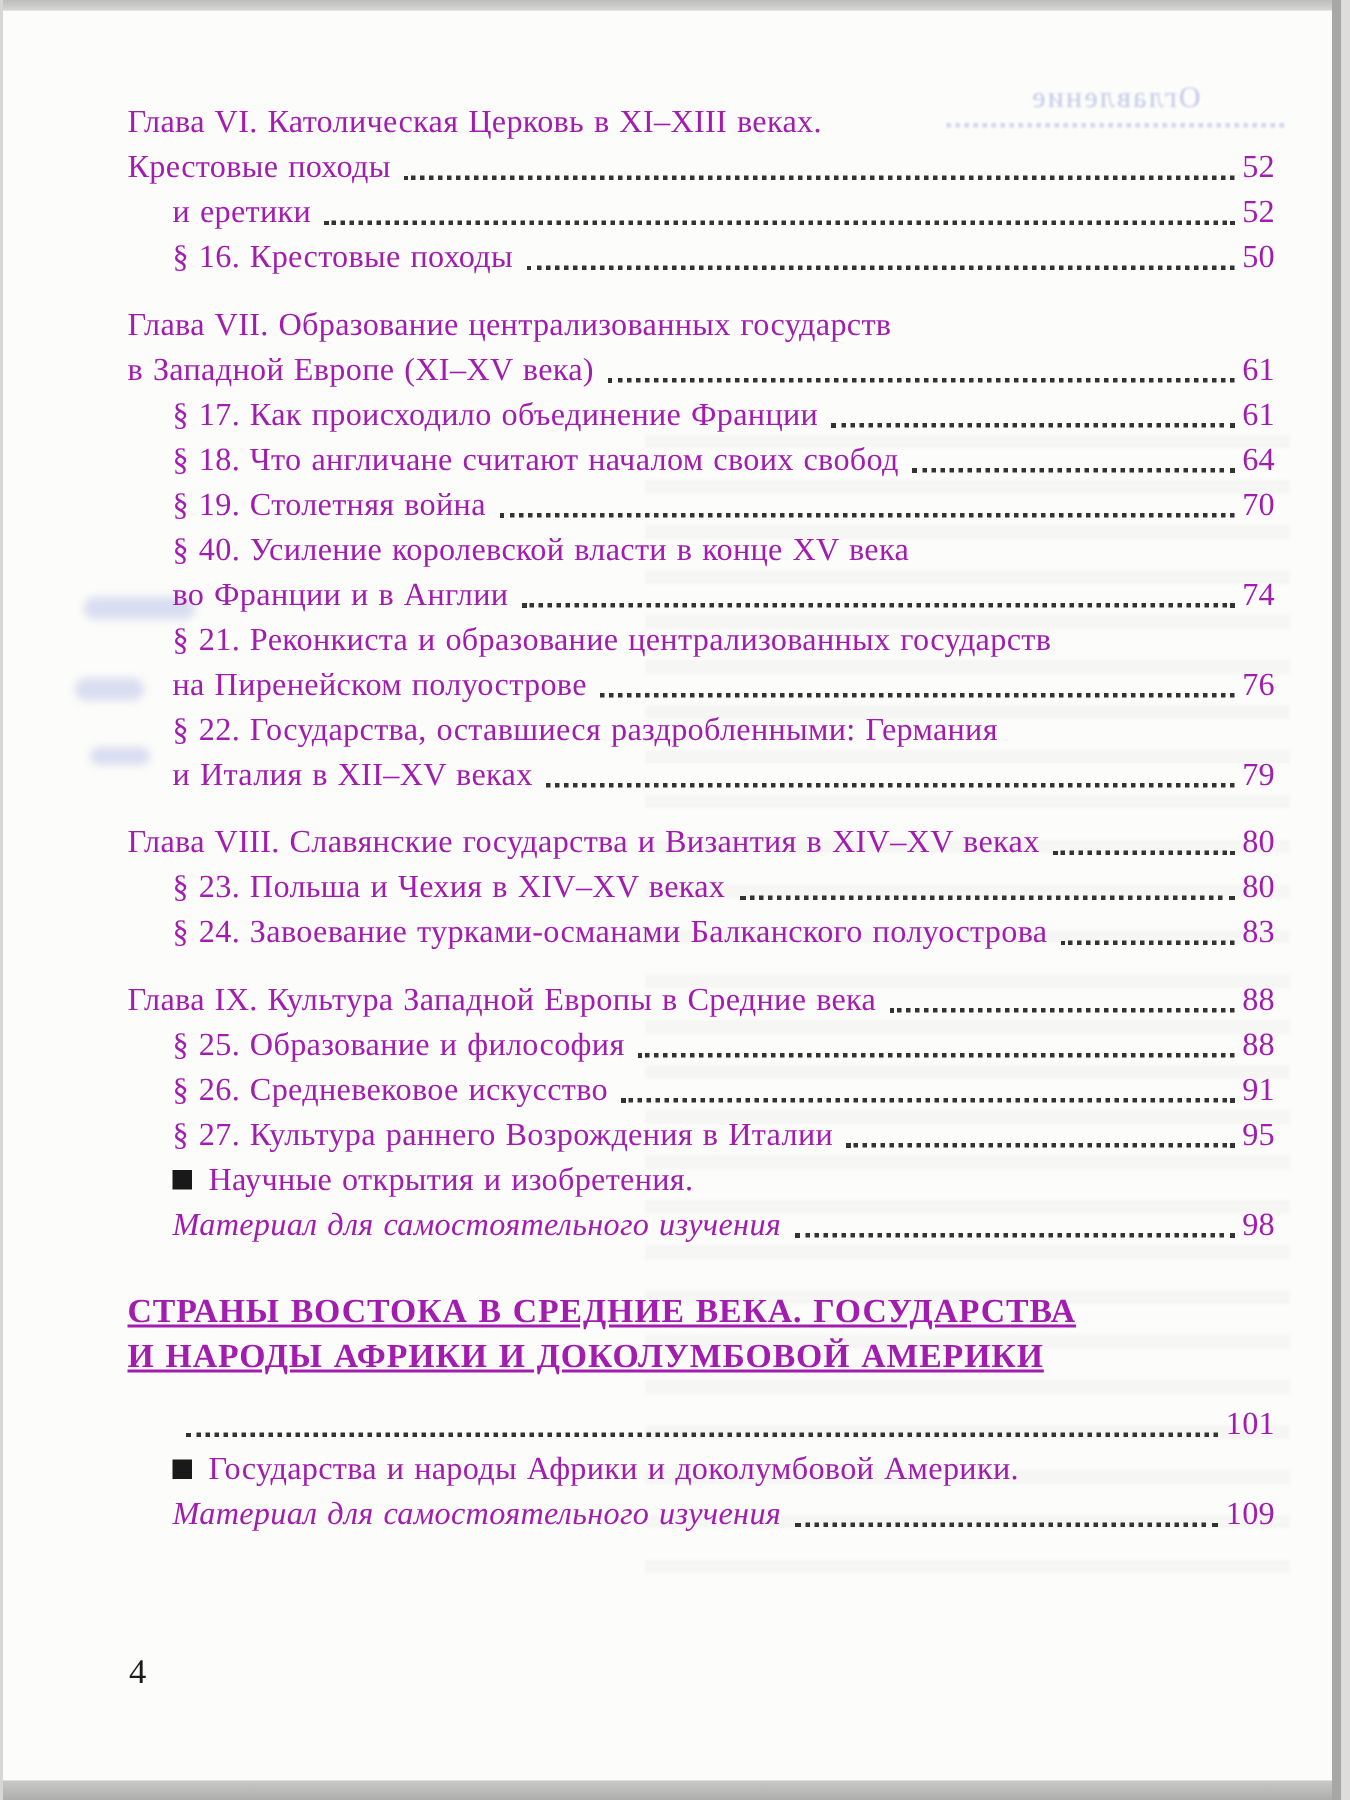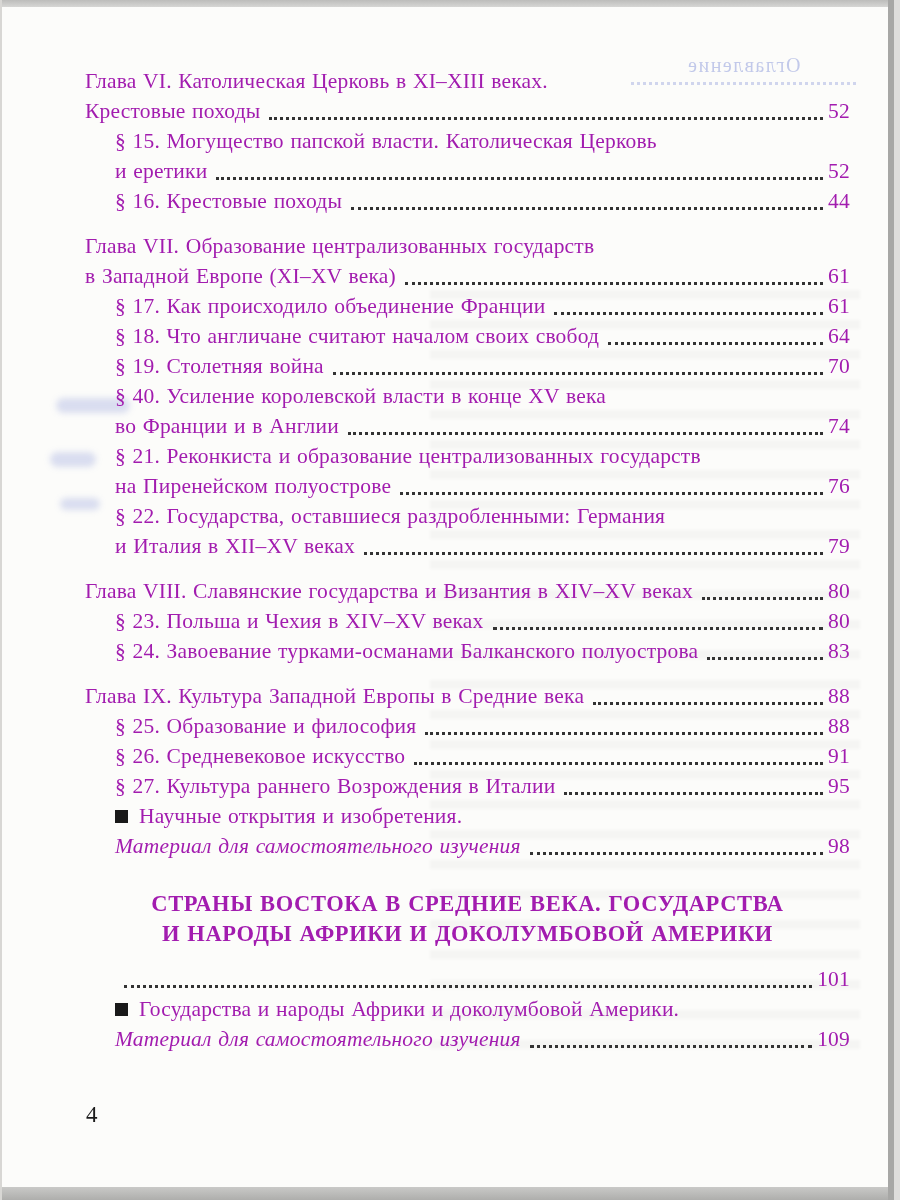--- a/index.html
+++ b/index.html
@@ -62,21 +62,21 @@
     border-bottom:3px dotted #333;
   }
   .pg { flex:0 0 auto; }
   .sq {
     display:inline-block; flex:0 0 auto;
     width:13px; height:13px; background:#191919;
     margin-right:11px; margin-bottom:8px;
     align-self:flex-end;
   }
   .entry.heading { margin-top:28px; margin-bottom:8px; }
-  .entry.heading .line { display:block; text-align:center; padding-left:0; }
+  .entry.heading .line { display:block; padding-left:0;text-decoration:underline; }
   .entry.heading .txt {
     font-weight:700; font-size:22.5px; letter-spacing:0.6px; white-space:nowrap;
   }
 
   .folio {
     position:absolute; left:86px; top:1102px;
     font-size:23px; color:#1b1b1b; z-index:3;
   }
 </style>
 </head>
@@ -101,34 +101,31 @@
       <div class="line">
         <span class="txt">Глава VI. Католическая Церковь в XI–XIII веках.</span>
       </div>
       <div class="line last">
         <span class="txt">Крестовые походы</span>
         <span class="leader"></span>
         <span class="pg">52</span>
       </div>
     </div>
     <div class="entry section">
-      <div class="line">
-        <span class="txt">§ 15. Могущество папской власти. Католическая Церковь</span>
-      </div>
       <div class="line last">
         <span class="txt">и еретики</span>
         <span class="leader"></span>
         <span class="pg">52</span>
       </div>
     </div>
     <div class="entry section">
       <div class="line last">
         <span class="txt">§ 16. Крестовые походы</span>
         <span class="leader"></span>
-        <span class="pg">44</span>
+        <span class="pg">50</span>
       </div>
     </div>
     <div class="entry chapter group">
       <div class="line">
         <span class="txt">Глава VII. Образование централизованных государств</span>
       </div>
       <div class="line last">
         <span class="txt">в Западной Европе (XI–XV века)</span>
         <span class="leader"></span>
         <span class="pg">61</span>

